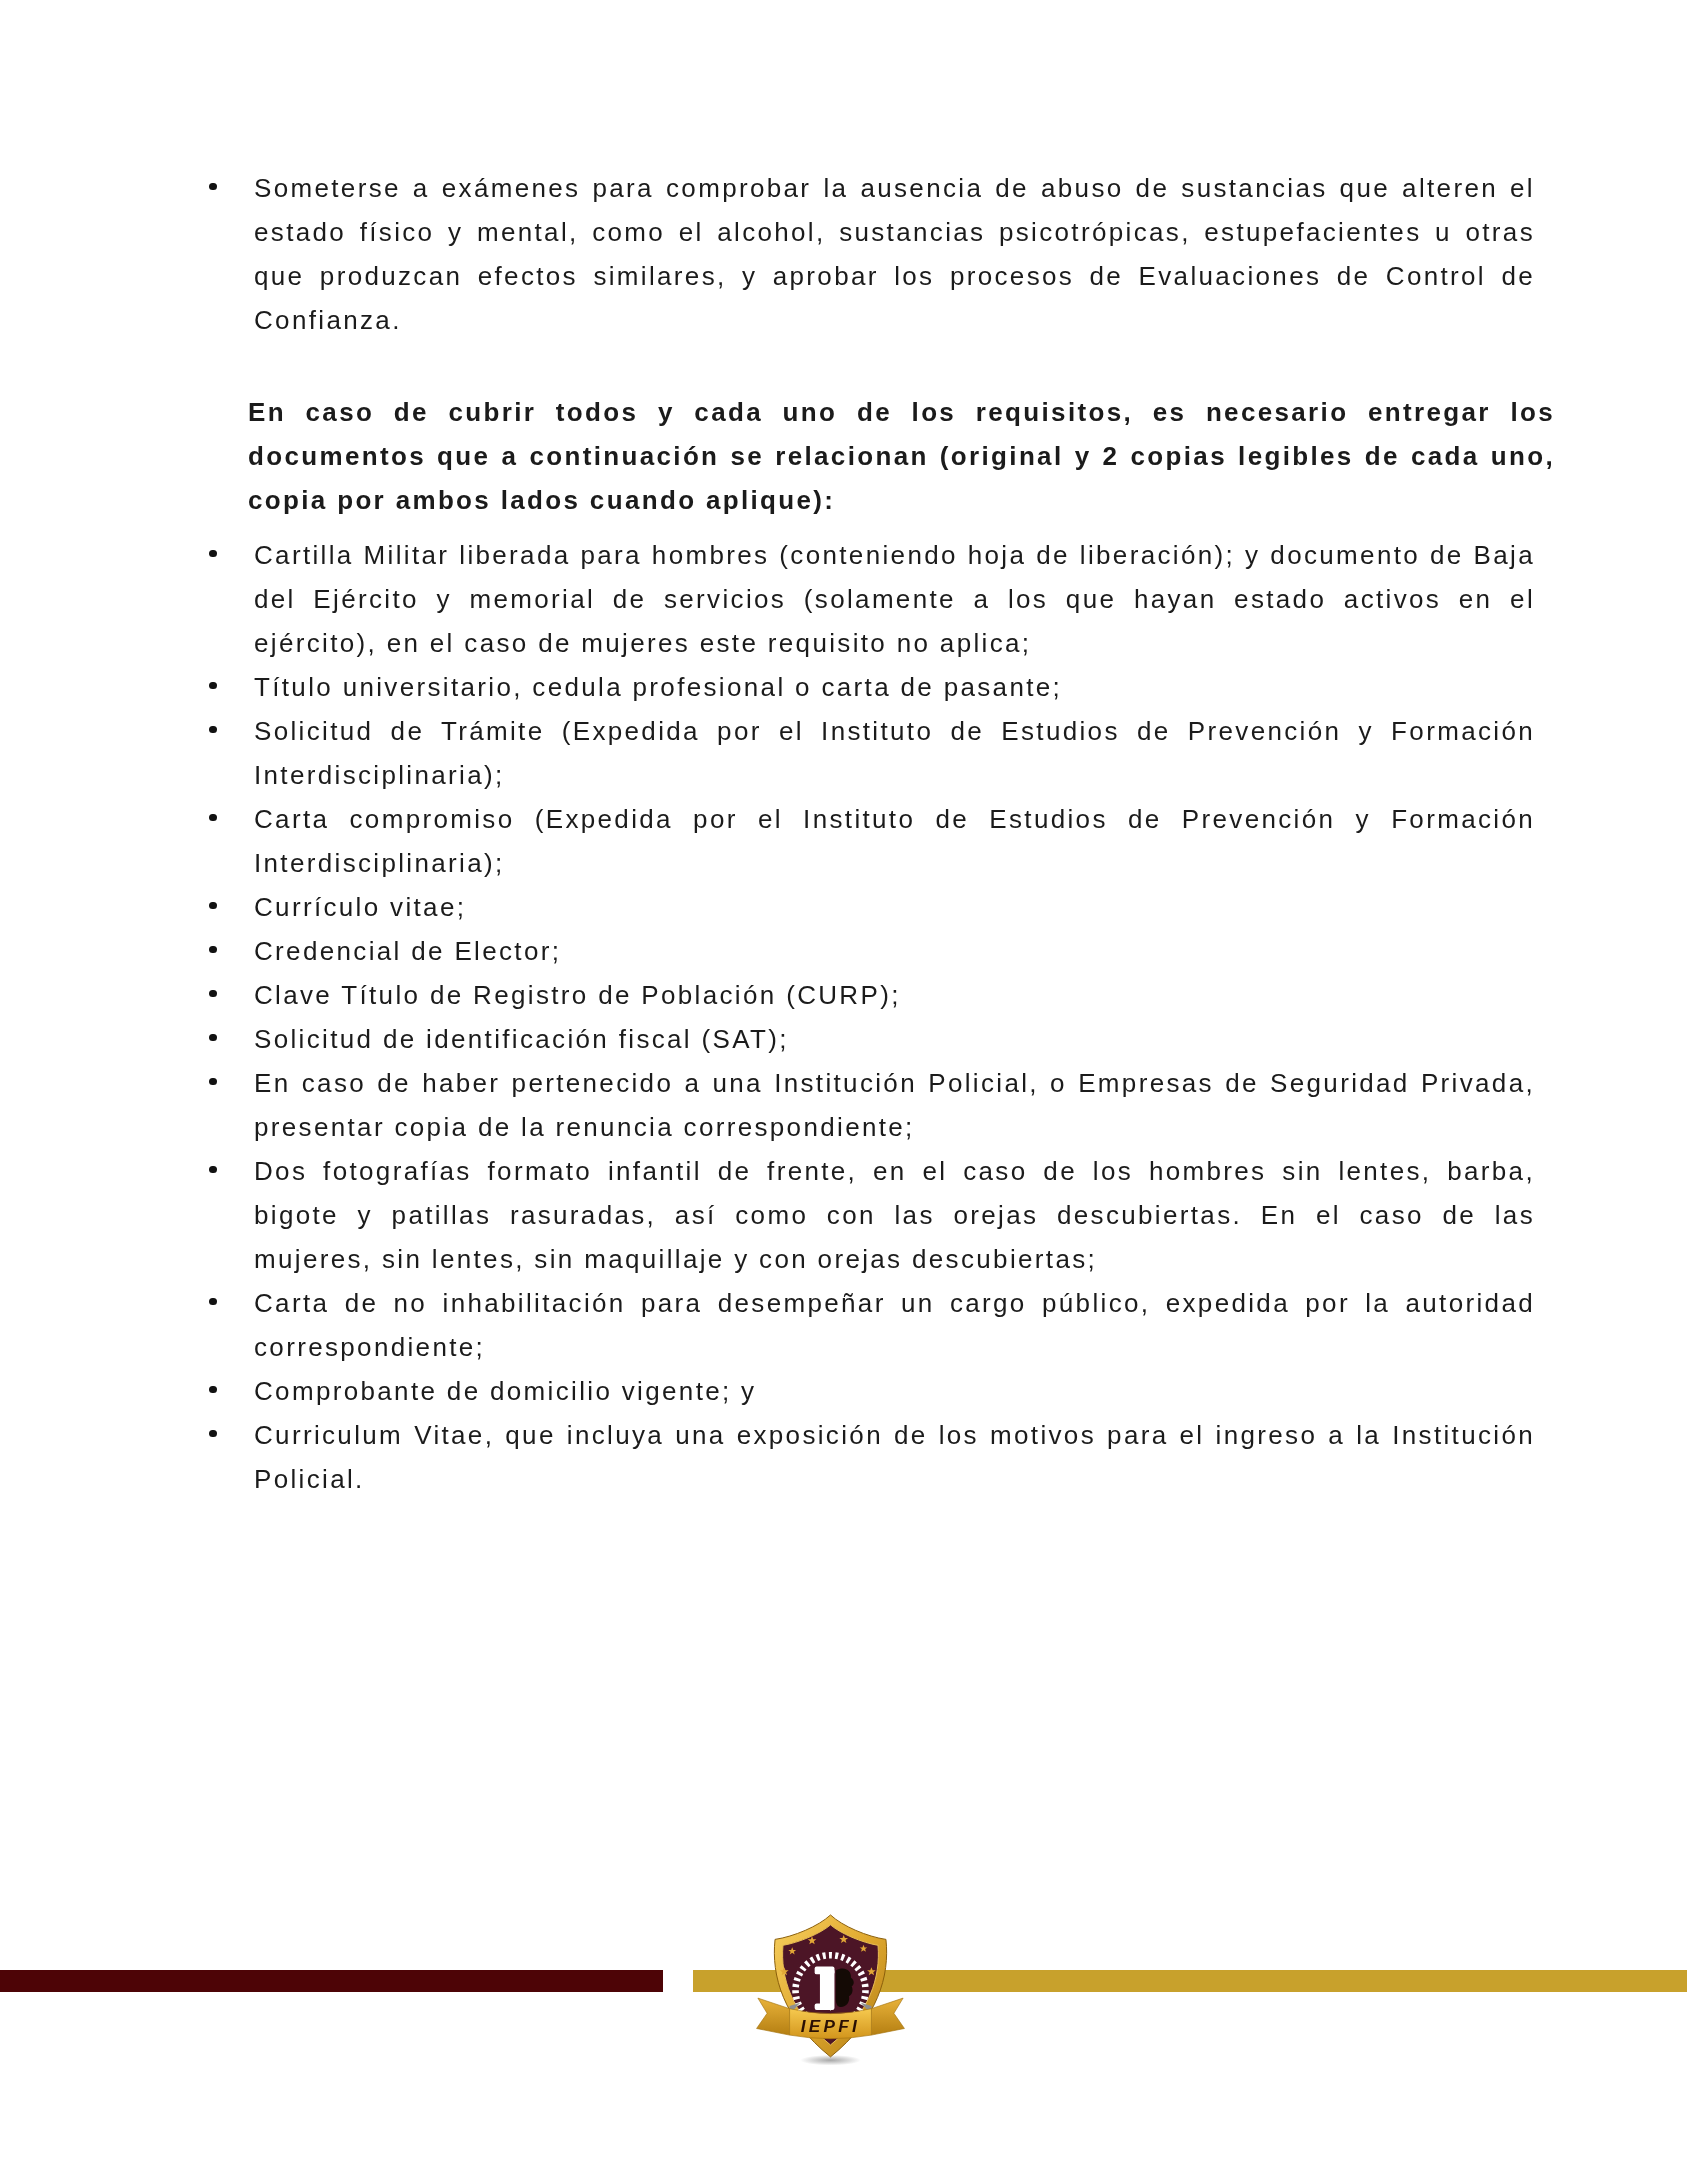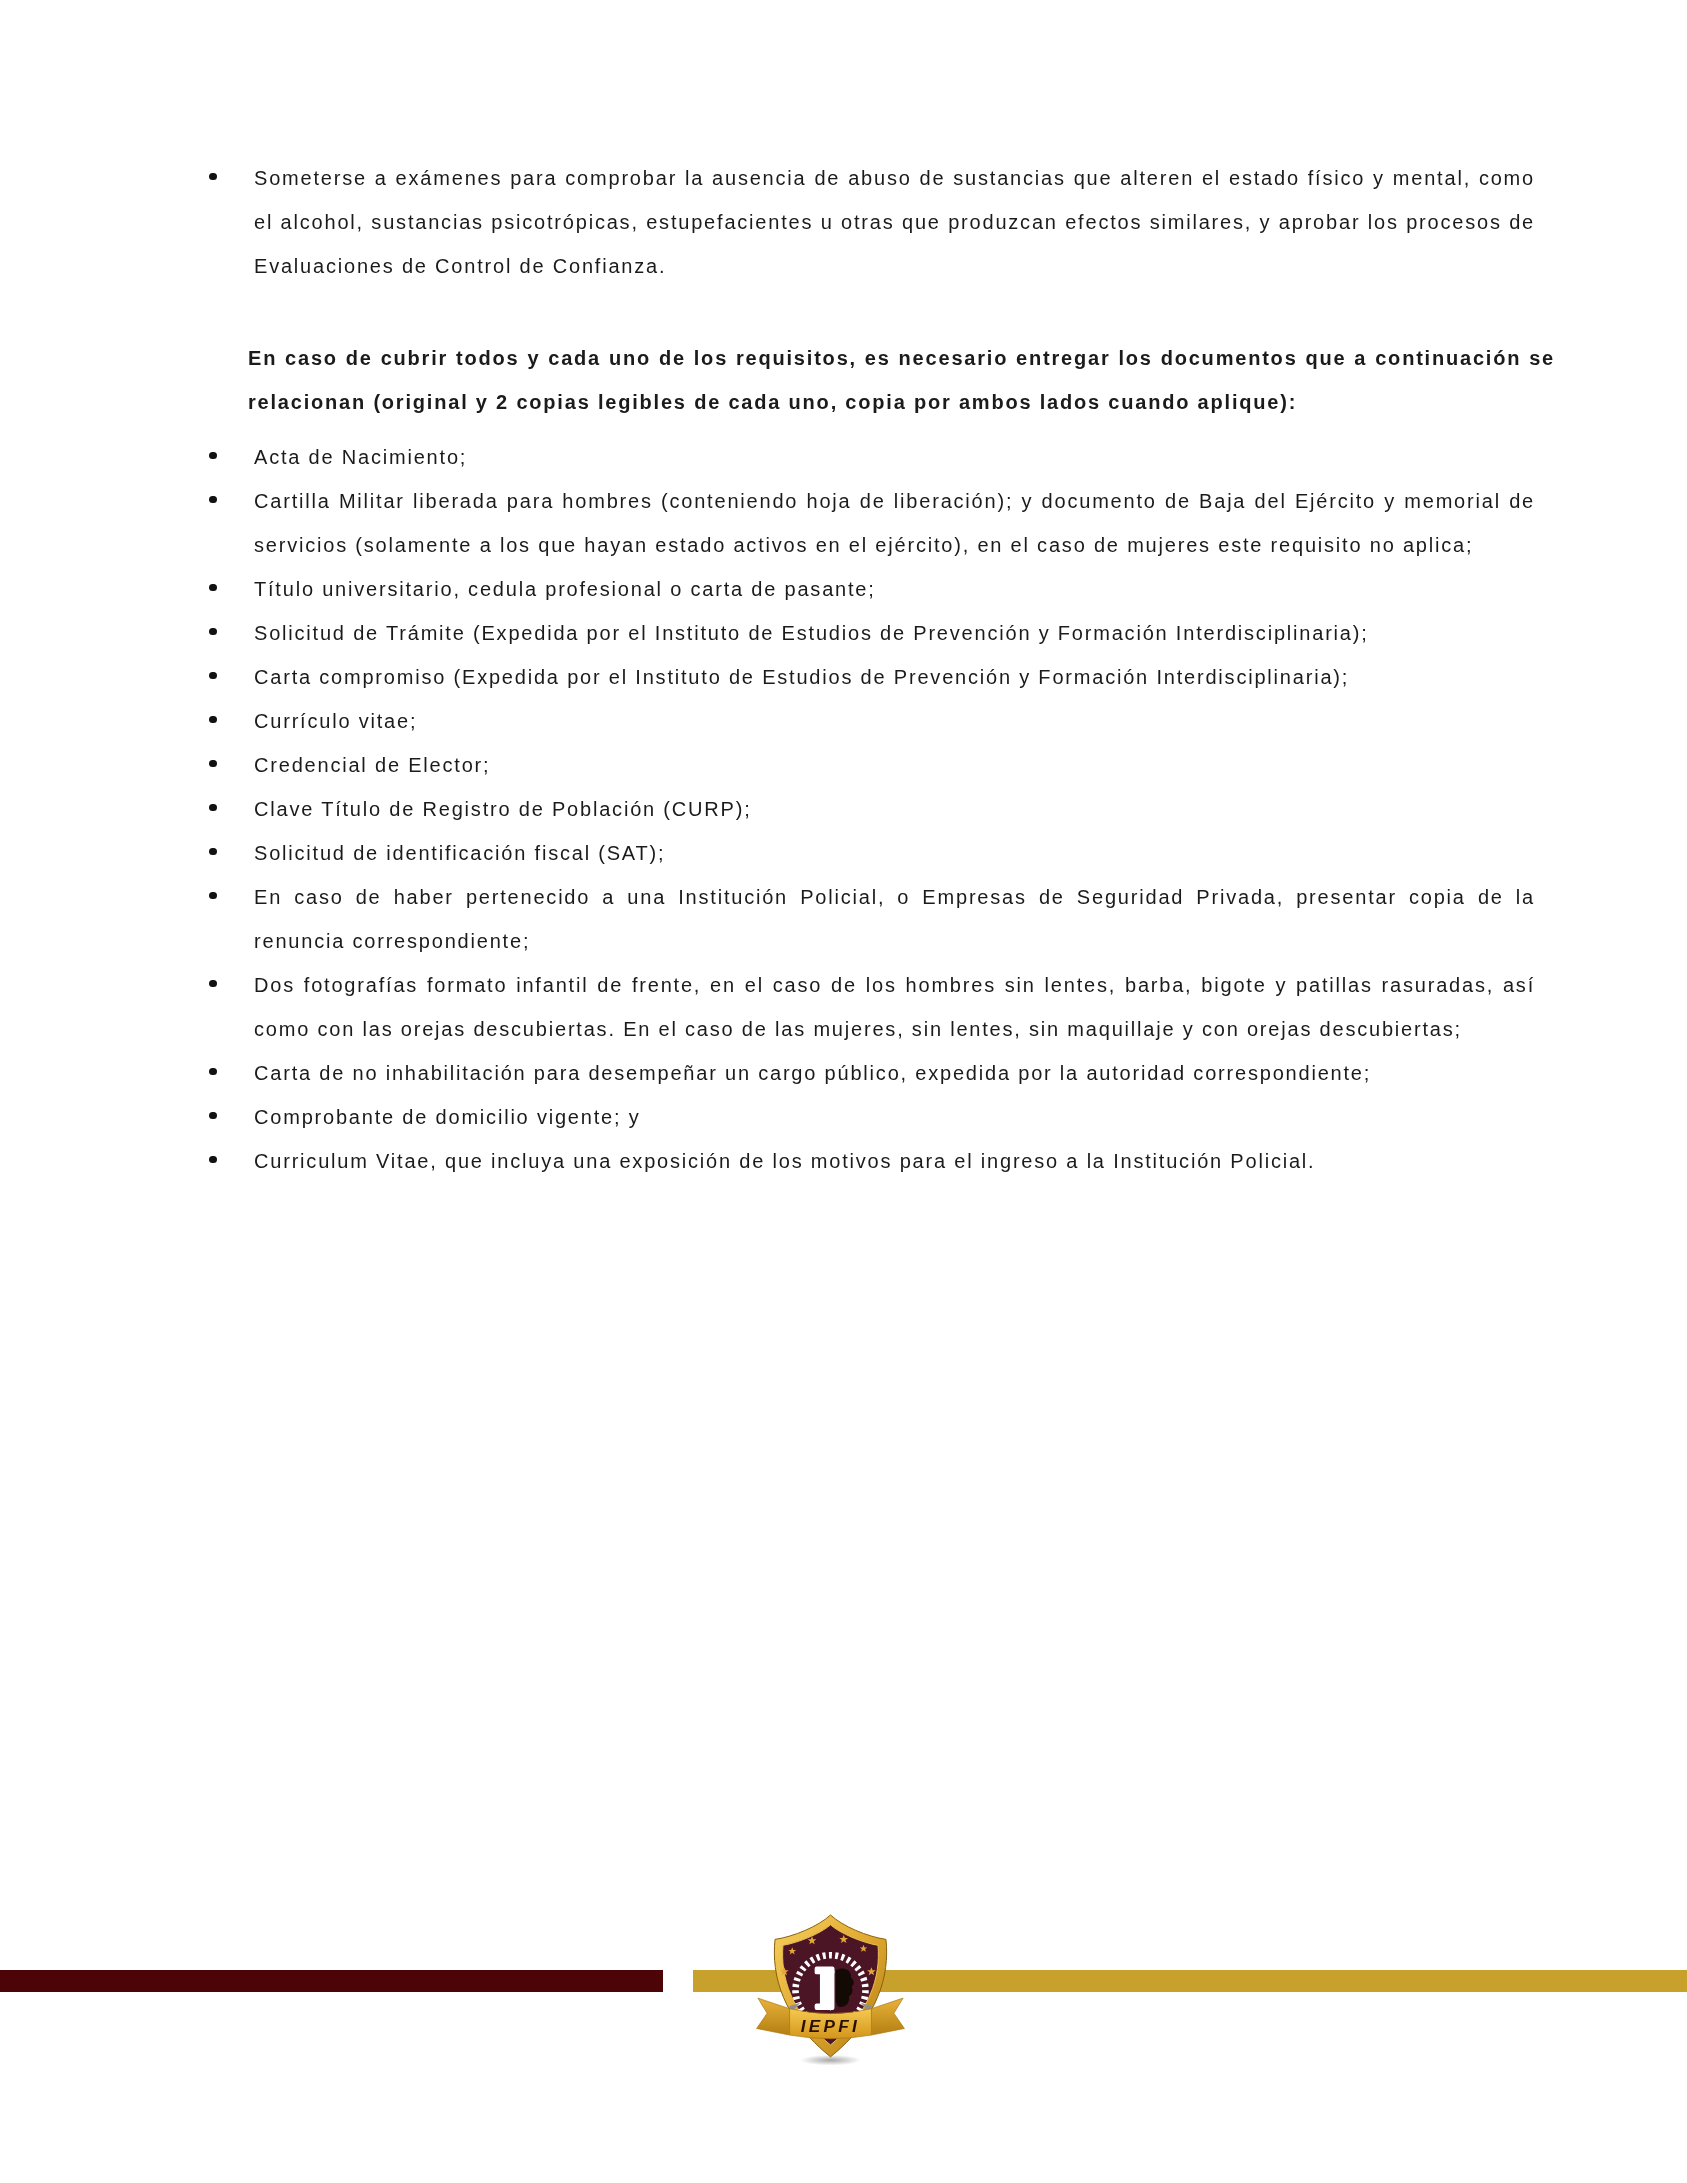--- a/index.html
+++ b/index.html
@@ -8,23 +8,23 @@
     background: #ffffff;
     font-family: "Liberation Sans", sans-serif;
     color: #1b1b1b;
     position: relative;
     overflow: hidden;
   }
   .page { position: absolute; inset: 0; }
 
   .content {
     position: absolute;
-    left: 208px; top: 156px;
+    left: 208px; top: 166px;
     width: 1327px;
-    font-size: 20px;
+    font-size: 26px;
     line-height: 44px;
     letter-spacing: 0.09em;
     text-align: justify;
   }
 
   ul.doc-list { list-style: none; margin: 0; padding: 0; }
   ul.doc-list li {
     position: relative;
     padding-left: 46px;
   }
@@ -66,21 +66,20 @@
 
   <div class="content">
 
     <ul class="doc-list">
       <li>Someterse a exámenes para comprobar la ausencia de abuso de sustancias que alteren el estado físico y mental, como el alcohol, sustancias psicotrópicas, estupefacientes u otras que produzcan efectos similares, y aprobar los procesos de Evaluaciones de Control de Confianza.</li>
     </ul>
 
     <p class="heading">En caso de cubrir todos y cada uno de los requisitos, es necesario entregar los documentos que a continuación se relacionan (original y 2 copias legibles de cada uno, copia por ambos lados cuando aplique):</p>
 
     <ul class="doc-list">
-      <li>Acta de Nacimiento;</li>
       <li>Cartilla Militar liberada para hombres (conteniendo hoja de liberación); y documento de Baja del Ejército y memorial de servicios (solamente a los que hayan estado activos en el ejército), en el caso de mujeres este requisito no aplica;</li>
       <li>Título universitario, cedula profesional o carta de pasante;</li>
       <li>Solicitud de Trámite (Expedida por el Instituto de Estudios de Prevención y Formación Interdisciplinaria);</li>
       <li>Carta compromiso (Expedida por el Instituto de Estudios de Prevención y Formación Interdisciplinaria);</li>
       <li>Currículo vitae;</li>
       <li>Credencial de Elector;</li>
       <li>Clave Título de Registro de Población (CURP);</li>
       <li>Solicitud de identificación fiscal (SAT);</li>
       <li>En caso de haber pertenecido a una Institución Policial, o Empresas de Seguridad Privada, presentar copia de la renuncia correspondiente;</li>
       <li>Dos fotografías formato infantil de frente, en el caso de los hombres sin lentes, barba, bigote y patillas rasuradas, así como con las orejas descubiertas. En el caso de las mujeres, sin lentes, sin maquillaje y con orejas descubiertas;</li>

